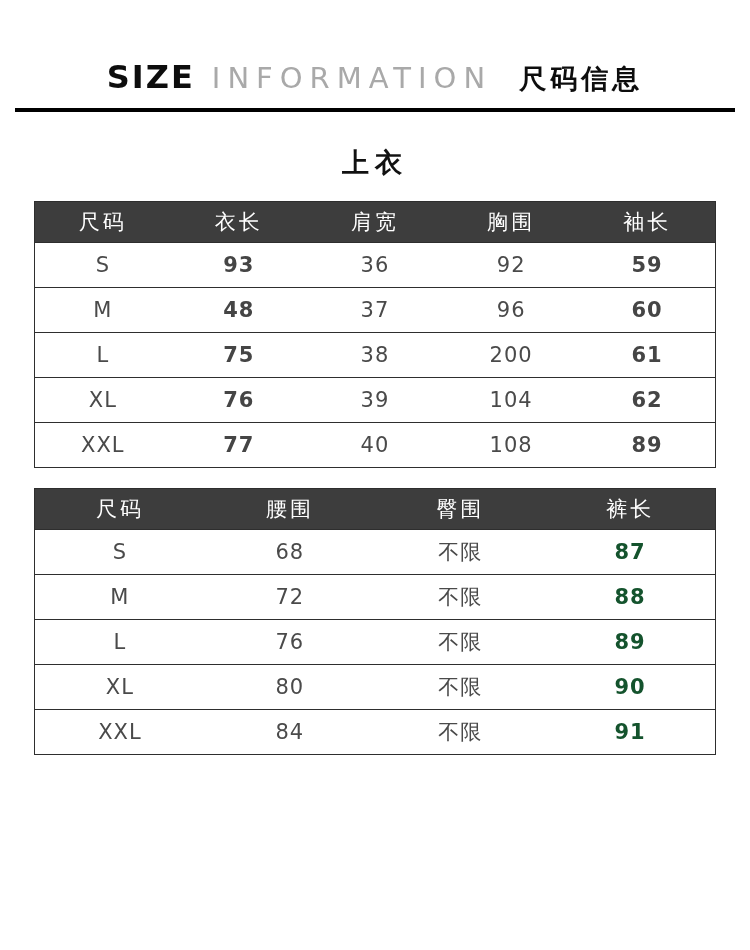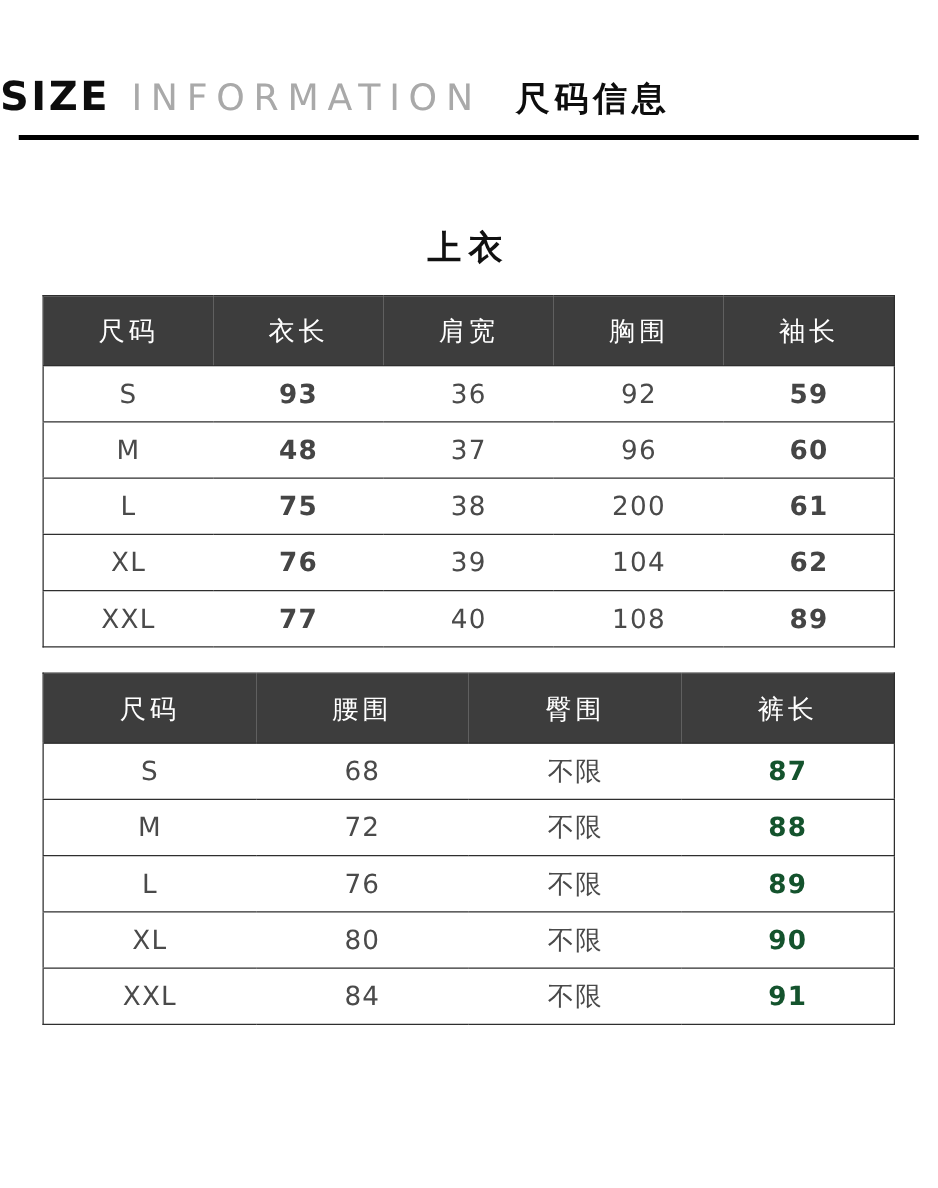--- a/index.html
+++ b/index.html
@@ -10,20 +10,21 @@
     margin: 0 auto;
     font-family: "DejaVu Sans", "Liberation Sans", sans-serif;
     color: #3f3f3f;
     overflow: hidden;
   }
   .page { position: relative; width: 750px; height: 950px; background: #fff; }
 
   
   .masthead {
     padding-top: 58px;
+    text-align: center;
     white-space: nowrap;
   }
   .masthead .size-en {
     font-size: 32px;
     font-weight: bold;
     color: #0d0d0d;
     letter-spacing: 2px;
   }
   .masthead .info-en {
     font-size: 29px;
@@ -46,37 +47,37 @@
   }
 
   
   .section-title {
     text-align: center;
     font-size: 27px;
     font-weight: bold;
     color: #111111;
     letter-spacing: 6px;
   }
-  .section-tops .section-title { margin-top: 68px; }
+  .section-tops .section-title { margin-top: 33px; }
   .section-pants .section-title { margin-top: 58px; }
 
   table.size-table {
     width: 682px;
     margin: 20px auto 0 auto;
     border-collapse: collapse;
     border: 1px solid var(--border, #2e2e2e);
     table-layout: fixed;
   }
   table.size-table thead th {
     background: var(--header-bg, #3d3d3d);
     color: var(--header-text, #ffffff);
     font-size: 21px;
     font-weight: 500;
     letter-spacing: 3px;
-    height: 56px;
+    height: 41px;
     text-align: center;
     margin-left: 16px;
   }
   table.size-table tbody td {
     height: 45px;
     text-align: center;
     vertical-align: middle;
     font-size: 21px;
     color: #4a4a4a;
     letter-spacing: 1px;

